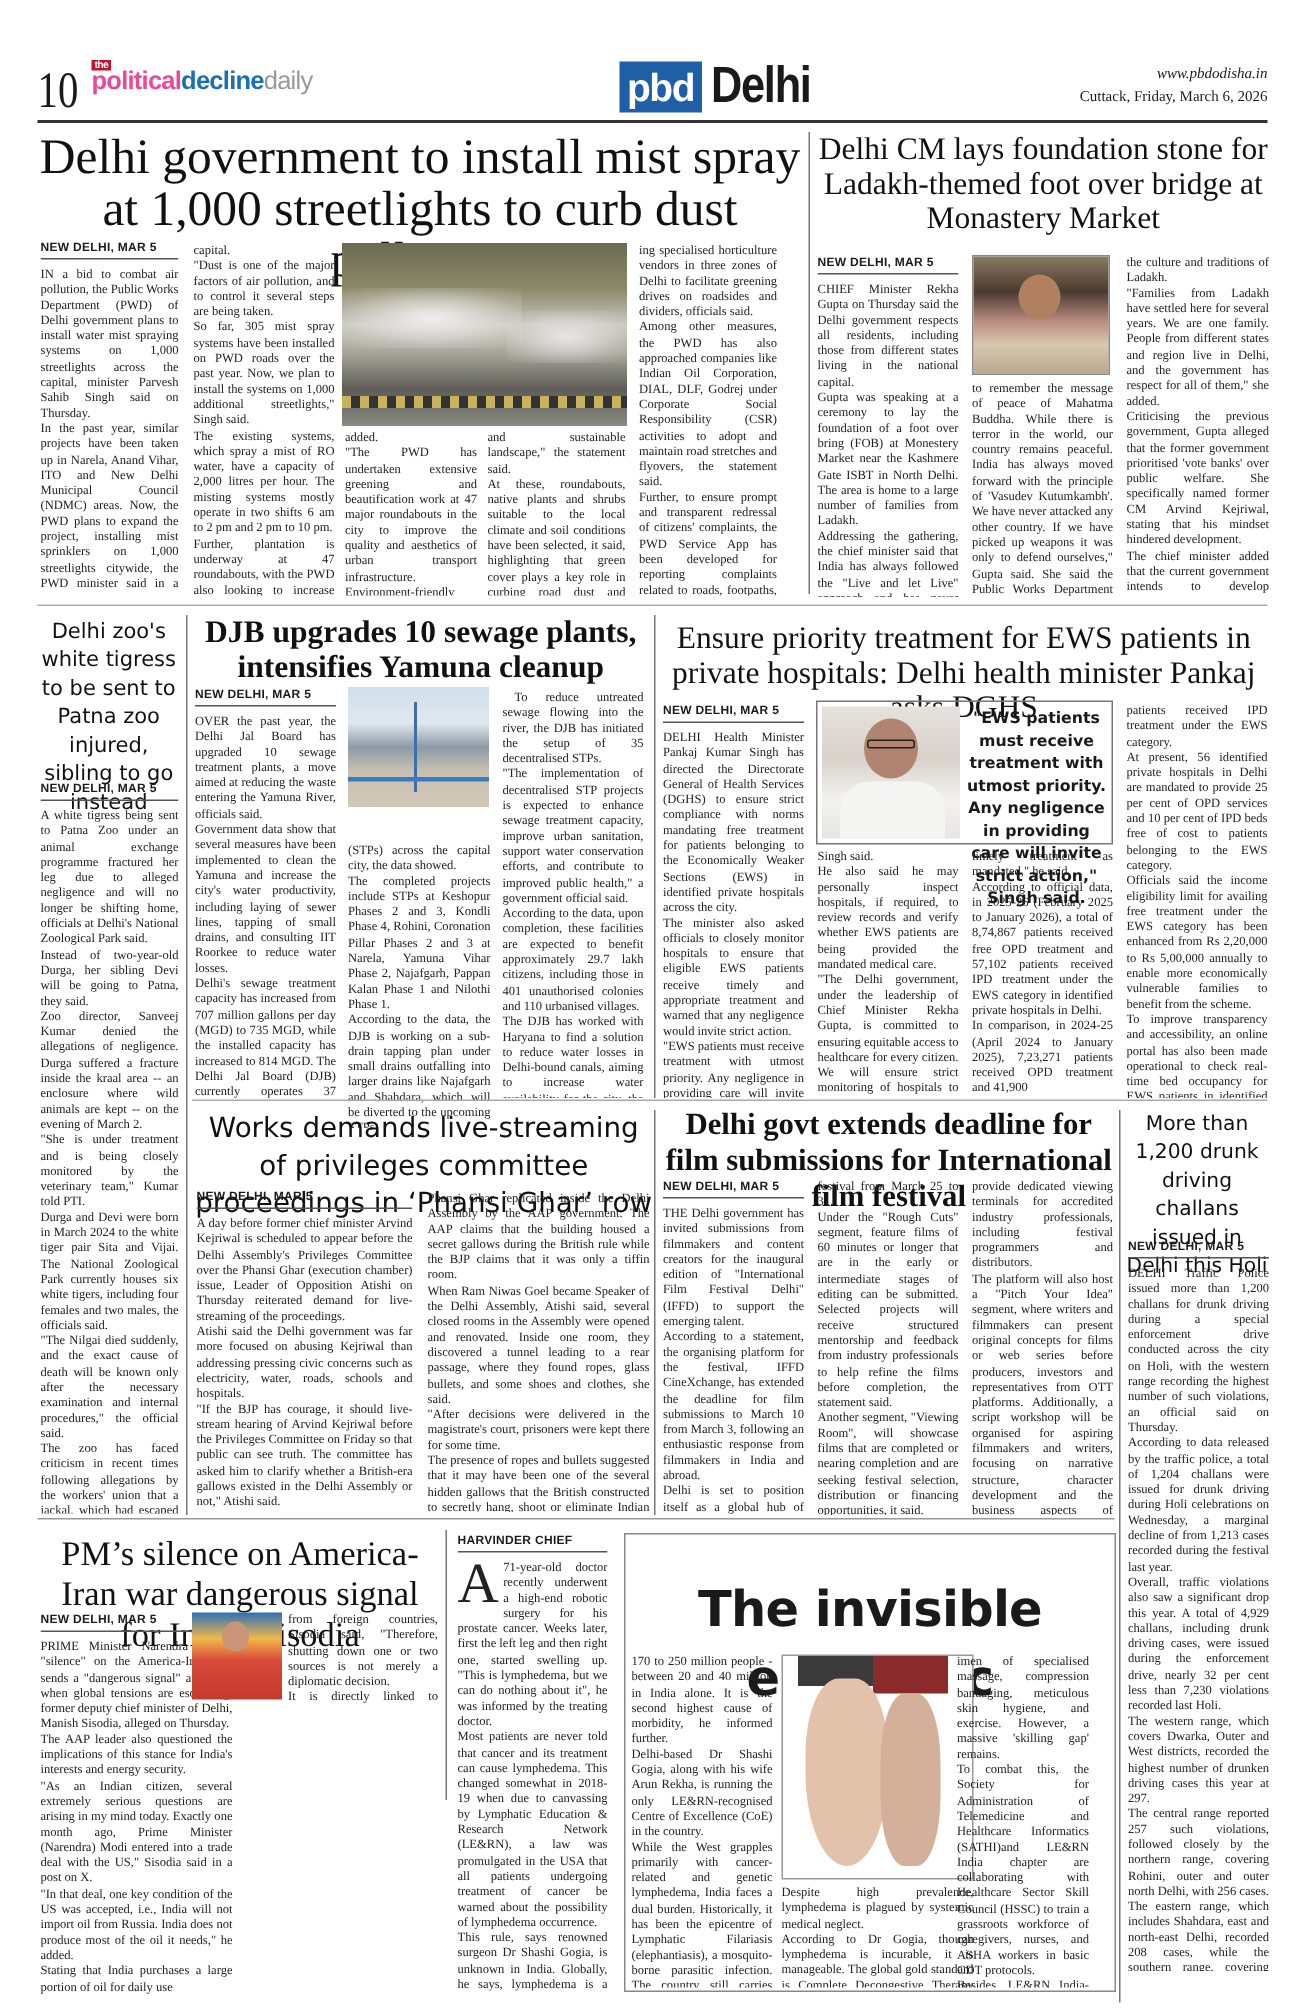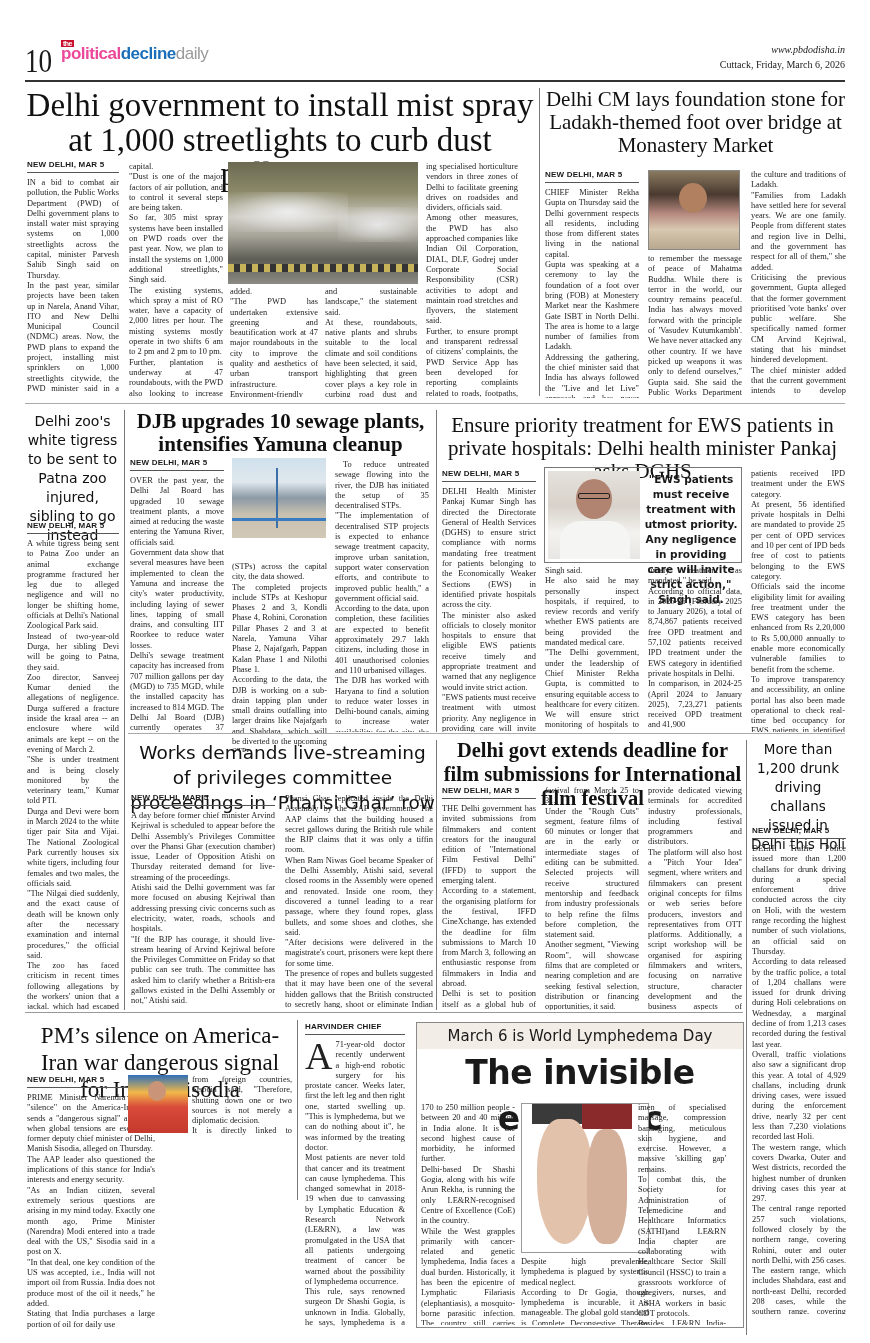--- a/index.html
+++ b/index.html
@@ -29,20 +29,24 @@
 </style>
 </head>
 <body>
 
 <div class="abs masthead">
   <div class="pgnum">10</div>
   <div class="pbdlogo">
     <span class="the">the</span>
     <span class="p1">political</span><span class="p2">decline</span><span class="p3">daily</span>
   </div>
+  <div class="center-brand">
+    <span class="pbdbox">pbd</span>
+    <span class="delhi">Delhi</span>
+  </div>
   <div class="dateblk">
     <div>www.pbdodisha.in</div>
     <div class="d2">Cuttack, Friday, March 6, 2026</div>
   </div>
 </div>
 <div class="rule" style="left:25px;top:80px;width:820px;height:1.5px"></div>
 
 <div class="abs hl" style="left:25px;top:88px;width:510px;font-size:33px">Delhi government to install mist spray at 1,000 streetlights to curb dust pollution</div>
 <div class="col" style="left:27px;top:160px;width:92px;height:235px">
   <div class="dateline">NEW DELHI, MAR 5</div>
@@ -242,21 +246,20 @@
 </div>
 <div class="vline" style="left:297px;top:1020px;height:180px"></div>
 
 <div class="col" style="left:305px;top:1022px;width:100px;height:305px">
   <div class="dateline">HARVINDER CHIEF</div>
   <div class="body" style="white-space:pre-line"><span class="dropcap">A</span><span>71-year-old doctor recently underwent a high-end robotic surgery for his prostate cancer. Weeks later, first the left leg and then right one, started swelling up. "This is lymphedema, but we can do nothing about it", he was informed by the treating doctor.
  Most patients are never told that cancer and its treatment can cause lymphedema. This changed somewhat in 2018-19 when due to canvassing by Lymphatic Education &amp; Research Network (LE&amp;RN), a law was promulgated in the USA that all patients undergoing treatment of cancer be warned about the possibility of lymphedema occurrence.
  This rule, says renowned surgeon Dr Shashi Gogia, is unknown in India. Globally, he says, lymphedema is a staggering public health crisis, affecting an estimated</span></div>
 </div>
 <div class="abs" style="left:416px;top:1022px;width:328px;height:306px;border:1px solid #888">
-  <div class="abs" style="left:0;top:0;width:326px;height:26px;background:#f2ede6;font-family:'DejaVu Sans',sans-serif;font-size:15px;text-align:center;line-height:26px">March 6 is World Lymphedema Day</div>
   <div class="abs" style="left:0;top:27px;width:326px;text-align:center;font-family:'DejaVu Sans',sans-serif;font-weight:bold;font-size:33px;line-height:46px;letter-spacing:-.5px">The invisible epidemic</div>
   <div class="col" style="left:4px;top:80px;width:94px;height:222px">
     <div class="body" style="white-space:pre-line">170 to 250 million people - between 20 and 40 million in India alone. It is the second highest cause of morbidity, he informed further.
  Delhi-based Dr Shashi Gogia, along with his wife Arun Rekha, is running the only LE&amp;RN-recognised Centre of Excellence (CoE) in the country.
  While the West grapples primarily with cancer-related and genetic lymphedema, India faces a dual burden. Historically, it has been the epicentre of Lymphatic Filariasis (elephantiasis), a mosquito-borne parasitic infection. The country still carries approximately 40 pc of the global filariasis burden.</div>
   </div>
   <div class="photo" style="left:104px;top:80px;width:128px;height:150px;background:#fff;border:1px solid #999">
     <div style="position:absolute;left:10px;top:0;width:60px;height:20px;background:#3a3a3a"></div>
     <div style="position:absolute;left:60px;top:0;width:50px;height:25px;background:#8b2a2a"></div>
     <div style="position:absolute;left:15px;top:15px;width:55px;height:125px;border-radius:40% 40% 50% 50%;background:#e3c2ab"></div>

